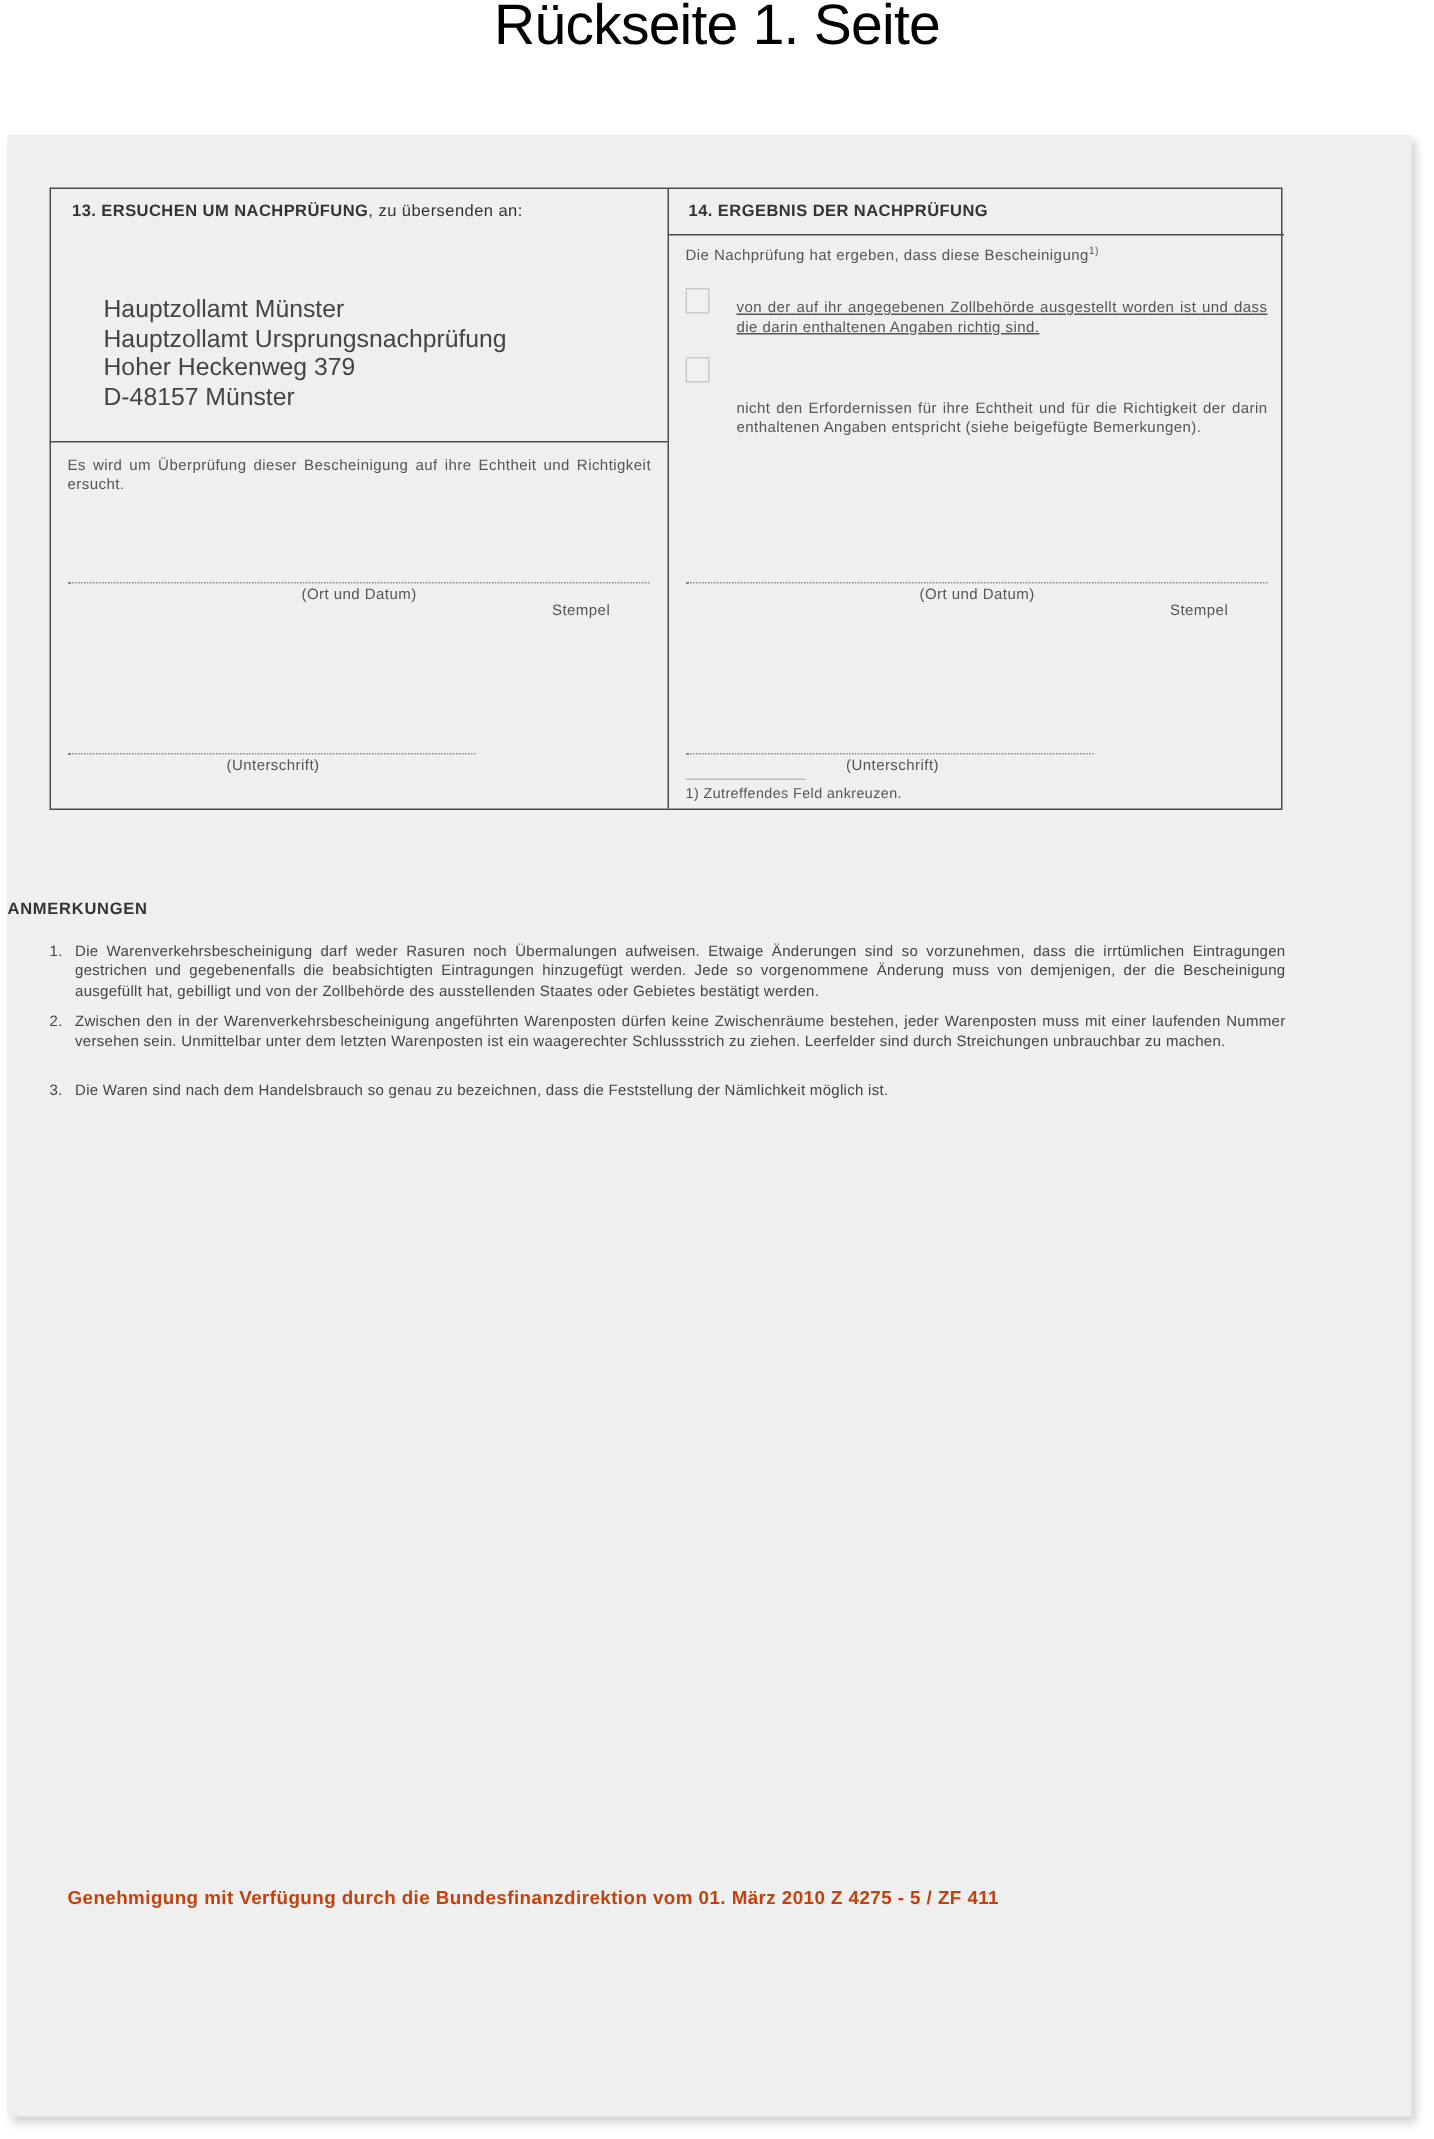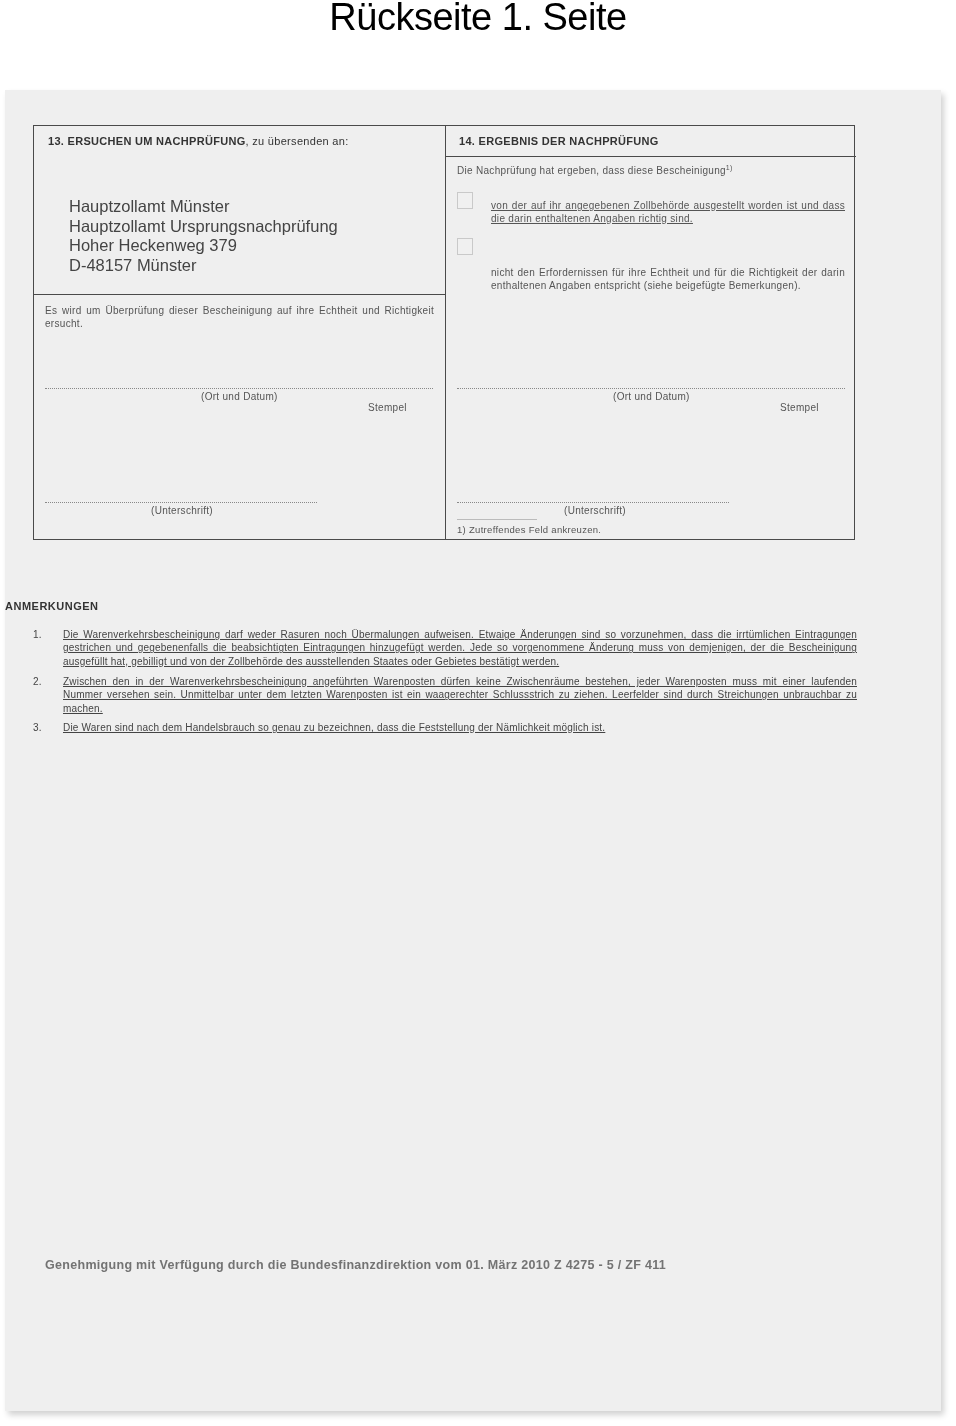--- a/index.html
+++ b/index.html
@@ -19,22 +19,22 @@
   .address { position:absolute; left:35px; top:54px; font-size:16.5px; line-height:19.5px; color:#444;margin-top:17px; }
   .small { font-size:10px; color:#555; letter-spacing:0.3px; }
   .abs { position:absolute; }
   .dots { position:absolute; border-top:1px dotted #888; height:0; }
   .chk { position:absolute; width:16px; height:17px; border:1px solid #c9c9c9; background:#f0f0f0; box-sizing:border-box; }
   .just { text-align:justify; text-align-last:left; }
   .notes-title { position:absolute; left:0; width:936px; top:510px; 
                  font-size:11px; font-weight:bold; color:#333; letter-spacing:0.5px; }
   .note { position:absolute; left:28px; width:824px; font-size:10px; line-height:13.3px; color:#444; letter-spacing:0.2px; }
   .note .num { position:absolute; left:0; top:0; }
-  .note .txt { margin-left:30px; text-align:justify;text-decoration:underline; }
-  .footer { position:absolute; left:40px; top:1168px; font-size:12.5px; font-weight:bold; color:#737373; letter-spacing:0.3px; }
+  .note .txt { margin-left:17px; text-align:justify; }
+  .footer { position:absolute; left:40px; top:1168px; font-size:12.5px; font-weight:bold; color:#c2410c; letter-spacing:0.3px; }
 </style>
 </head>
 <body>
 
 <div class="caption">Rückseite 1. Seite</div>
 
 <div class="sheet">
   <div class="form">
     <div class="vline"></div>
     <div class="hl-left"></div>

